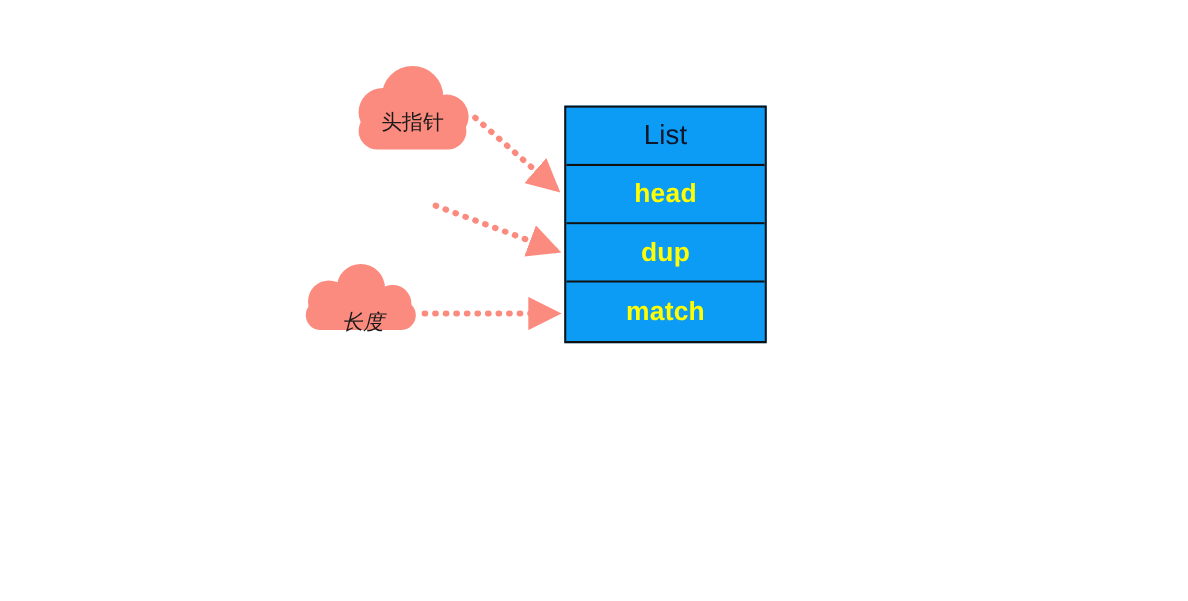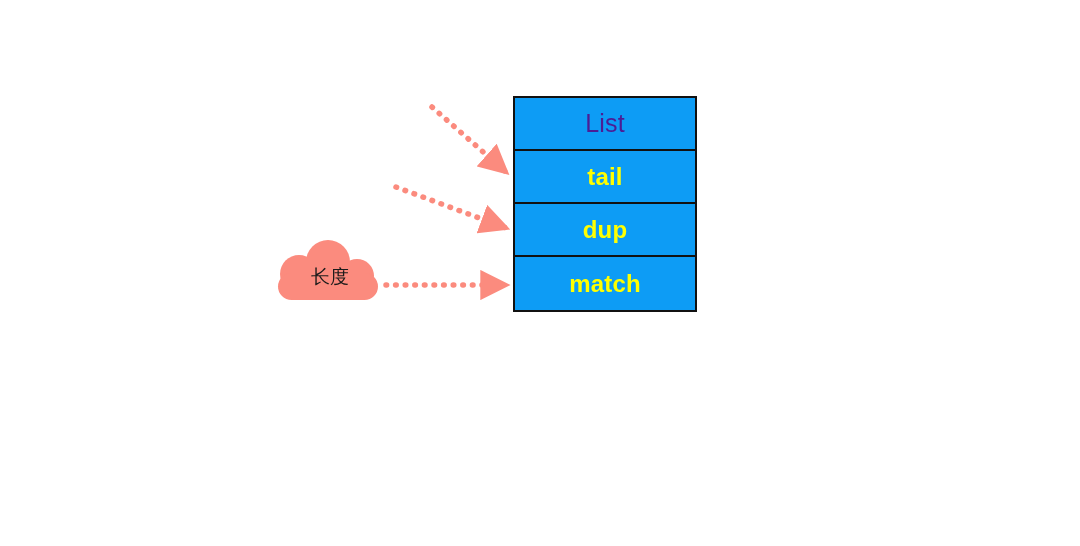--- a/index.html
+++ b/index.html
@@ -48,21 +48,21 @@
   .struct-row:last-child {
     border-bottom: none;
   }
   .struct-row .cell-label {
     font-size: 24px;
     font-weight: bold;
     color: #ffff00;
     letter-spacing: 0.2px;
   }
   .struct-row.is-title .cell-label {
-    color: #4c1d95;
+    color: #0f172a;
     font-weight: normal;
     font-size: 25px;
   }
   .struct-row .cell-value {
     font-size: 20px;
     font-weight: bold;
     color: #ffff00;
     margin-top: -2px;
   }
   .struct-row .cell-value:empty {
@@ -89,21 +89,21 @@
     font-family: "DejaVu Sans", "Liberation Sans", sans-serif;
     white-space: nowrap;
     z-index: 2;
   }
 
   #cloud-head  { left: 310px; top: 60px;  width: 130px; height: 80px; }
   #cloud-head .cloud-label  { top: 38px; }
   #cloud-tail  { left: 282px; top: 150px; width: 124px; height: 72px; }
   #cloud-tail .cloud-label  { top: 34px; }
   #cloud-len   { left: 268px; top: 240px; width: 124px; height: 62px; }
-  #cloud-len .cloud-label   { top: 24px; }
+  #cloud-len .cloud-label   { top: 40px; font-style: italic; }
 
   
   #arrows {
     position: absolute;
     left: 0;
     top: 0;
     width: 1080px;
     height: 546px;
     z-index: 2;
     pointer-events: none;
@@ -121,41 +121,52 @@
       </marker>
     </defs>
 
     <line x1="432" y1="107" x2="506" y2="172" stroke="#fb8b7e" stroke-width="5.5" stroke-linecap="round" stroke-dasharray="0.6 9" marker-end="url(#ah)"></line>
 
     <line x1="396" y1="187" x2="506" y2="228" stroke="#fb8b7e" stroke-width="5.5" stroke-linecap="round" stroke-dasharray="0.6 9" marker-end="url(#ah)"></line>
 
     <line x1="386" y1="285" x2="506" y2="285" stroke="#fb8b7e" stroke-width="5.5" stroke-linecap="round" stroke-dasharray="0.6 9" marker-end="url(#ah)"></line>
   </svg>
 
+  <div class="cloud" id="cloud-head">
+    <svg width="130" height="80" viewBox="0 0 130 80" xmlns="http://www.w3.org/2000/svg">
+      <g fill="#fb8b7e">
+        <circle cx="65" cy="28" r="28"></circle>
+        <circle cx="38" cy="42" r="22"></circle>
+        <circle cx="96" cy="46" r="20"></circle>
+        <rect x="16" y="42" width="98" height="34" rx="17"></rect>
+      </g>
+    </svg>
+    <div class="cloud-label">头指针</div>
+  </div>
 
 
   <div class="cloud" id="cloud-len">
     <svg width="124" height="62" viewBox="0 0 124 62" xmlns="http://www.w3.org/2000/svg">
       <g fill="#fb8b7e">
         <circle cx="60" cy="22" r="22"></circle>
         <circle cx="31" cy="34" r="19"></circle>
         <circle cx="89" cy="36" r="17"></circle>
         <rect x="10" y="33" width="100" height="27" rx="13.5"></rect>
       </g>
     </svg>
     <div class="cloud-label">长度</div>
   </div>
 
   <div class="struct-table">
     <div class="struct-row is-title">
       <span class="cell-label">List</span>
 
     </div>
     <div class="struct-row">
-      <span class="cell-label">tail</span>
+      <span class="cell-label">head</span>
 
     </div>
     <div class="struct-row">
       <span class="cell-label">dup</span>
 
     </div>
     <div class="struct-row">
       <span class="cell-label">match</span>
 
     </div>

